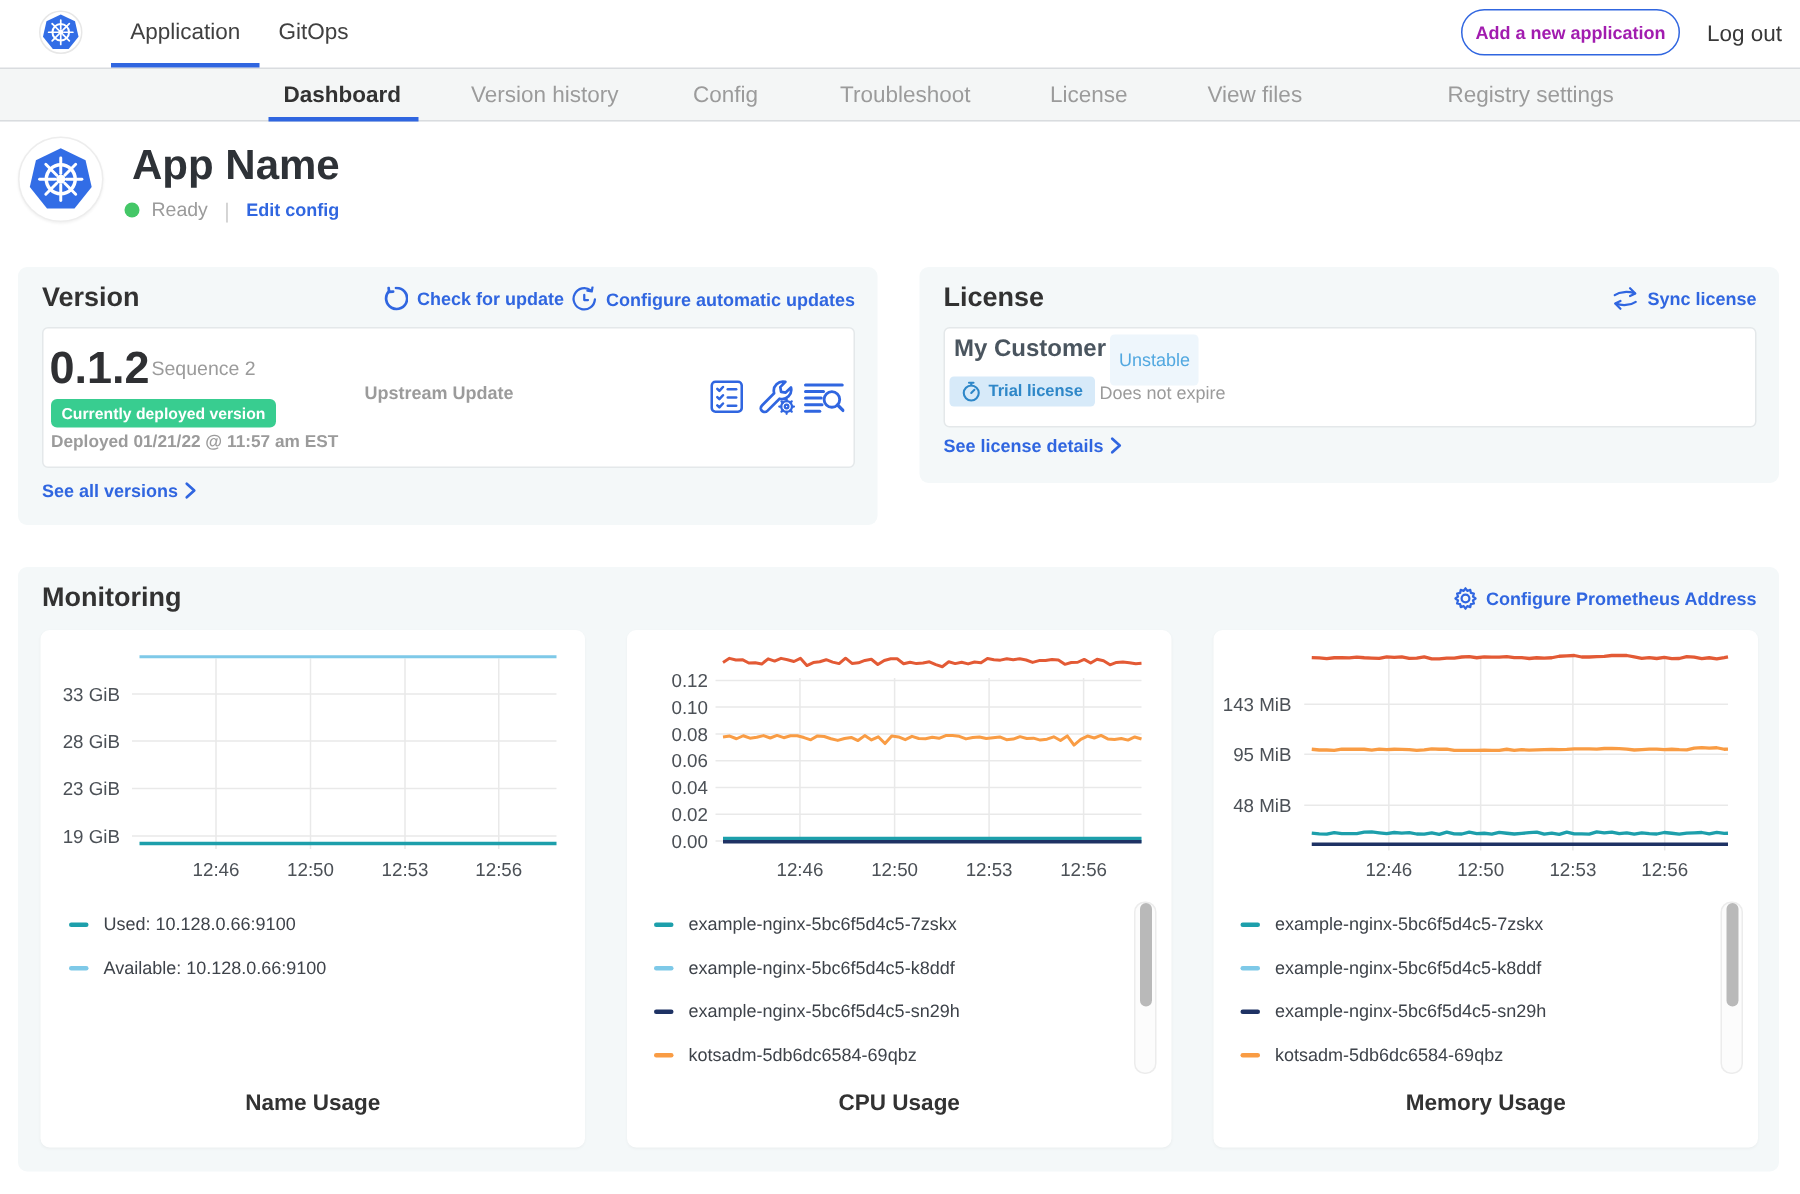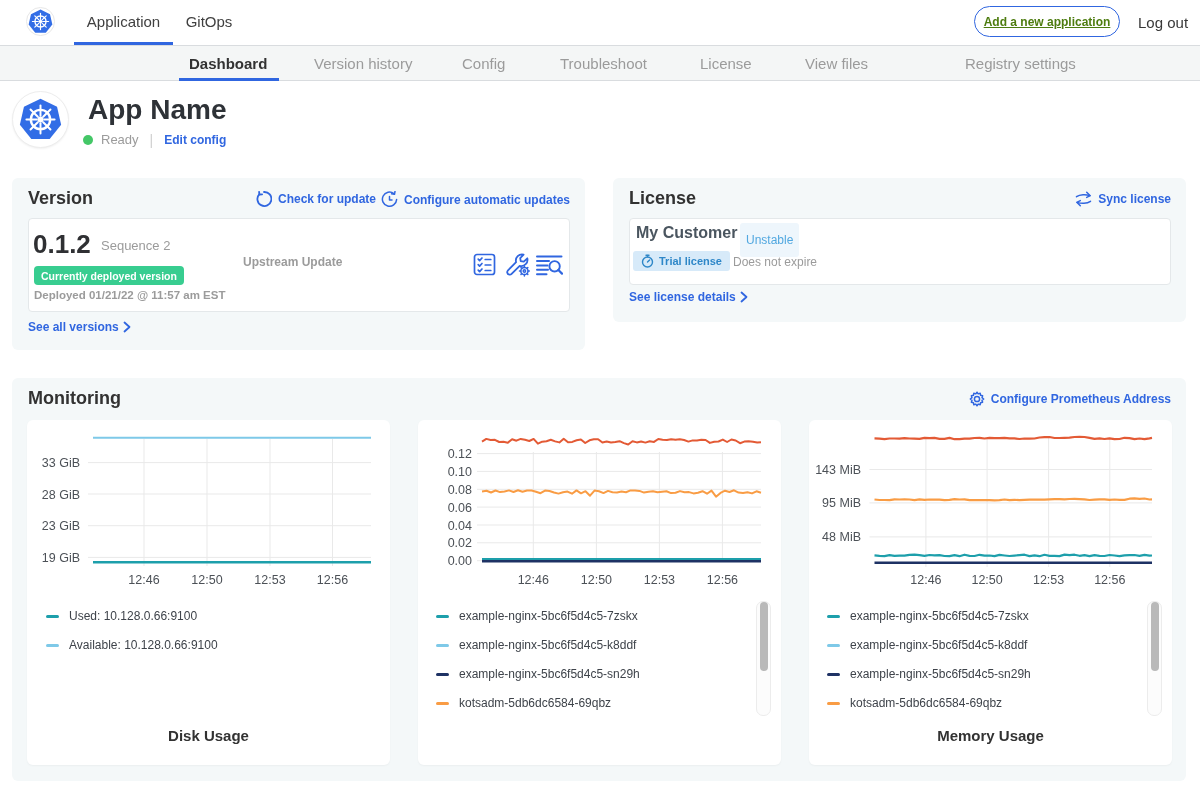--- a/index.html
+++ b/index.html
@@ -4,21 +4,21 @@
 <style>
 * { margin:0; padding:0; box-sizing:border-box; }
 html,body { width:1200px; height:796px; background:#fff; font-family:"Liberation Sans",sans-serif; overflow:hidden; }
 #page { position:relative; width:1200px; height:796px; overflow:hidden; background:#fff; }
 
 #topnav { position:absolute; left:0; top:0; width:1200px; height:46px; background:#fff; border-bottom:1px solid #d9dcdf; }
 #navlogo { position:absolute; left:26px; top:7px; width:29px; height:29px; border-radius:50%; background:#fff; border:1px solid #e7e7e7; }
 .navtab { position:absolute; top:0; height:42px; font-size:15px; color:#404040; display:flex; align-items:center; justify-content:center; }
 #tab-app { left:74px; width:99px; height:45px; border-bottom:3px solid #3066e0; }
 #tab-gitops { left:177px; width:64px; }
-#addapp { position:absolute; left:974px; top:6px; width:146px; height:31px; border:1px solid #3066e0; border-radius:16px; color:#4d7c0f; font-size:12px; white-space:nowrap; font-weight:bold; display:flex; align-items:center; justify-content:center; background:#fff;text-decoration:underline; }
+#addapp { position:absolute; left:974px; top:6px; width:146px; height:31px; border:1px solid #3066e0; border-radius:16px; color:#a21caf; font-size:12px; white-space:nowrap; font-weight:bold; display:flex; align-items:center; justify-content:center; background:#fff; }
 #logout { position:absolute; left:1138px; top:0; height:45px; display:flex; align-items:center; font-size:15px; color:#383838; }
 
 #subnav { position:absolute; left:0; top:46px; width:1200px; height:35px; background:#f4f6f6; border-bottom:1px solid #d9dcdf; }
 .subtab { position:absolute; top:46px; height:35px; display:flex; align-items:center; font-size:15px; color:#9b9b9b; }
 .subtab.active { color:#323232; font-weight:bold; }
 #sub-underline { position:absolute; left:179px; top:78px; width:100px; height:3px; background:#3066e0; }
 
 #appicon { position:absolute; left:12px; top:91px; width:57px; height:57px; border-radius:50%; background:#fff; border:1px solid #ededed; box-shadow:0 1px 2px rgba(0,0,0,.06); }
 #appname { position:absolute; left:88px; top:94px; font-size:28px; font-weight:bold; color:#2e3237; letter-spacing:0px; }
 #statusrow { position:absolute; left:83px; top:131px; height:17px; display:flex; align-items:center; }
@@ -30,21 +30,21 @@
 .card { position:absolute; background:#f4f8f9; border-radius:6px; }
 #card-version { left:12px; top:178px; width:573px; height:172px; }
 #card-license { left:613px; top:178px; width:573px; height:144px; }
 #card-monitor { left:12px; top:378px; width:1174px; height:403px; }
 .cardhead { position:absolute; font-size:18px; font-weight:bold; color:#323232; }
 .innerbox { position:absolute; background:#fff; border:1px solid #e4e8ea; border-radius:4px; }
 .toplink { position:absolute; display:flex; align-items:center; white-space:nowrap; font-size:12px; font-weight:bold; color:#3066e0; }
 .toplink svg { margin-right:6px; }
 .seelink { position:absolute; display:flex; align-items:center; font-size:12px; font-weight:bold; color:#3066e0; }
 
-#vnum { position:absolute; left:33px; top:229px; font-size:26px; font-weight:bold; color:#2f3033; }
+#vnum { position:absolute; left:33px; top:229px; font-size:30px; font-weight:bold; color:#2f3033; }
 #vseq { position:absolute; left:101px; top:238px; font-size:13px; color:#9b9b9b; }
 #vbadge { position:absolute; left:34px; top:266px; height:19px; padding:0 7px; background:#38cd90; border-radius:4px; color:#fff; font-size:10.5px; font-weight:bold; display:flex; align-items:center; }
 #vdeployed { position:absolute; left:34px; top:289px; font-size:11.5px; font-weight:bold; color:#9b9b9b; }
 #vupstream { position:absolute; left:243px; top:255px; font-size:12px; font-weight:bold; color:#9b9b9b; }
 .vicon { position:absolute; color:#3066e0; }
 
 #custname { position:absolute; left:636px; top:224px; font-size:16px; font-weight:bold; color:#4a555f; }
 #unstable { position:absolute; left:740px; top:223px; height:19px; padding:17px 6px; background:#eef6fc; border-radius:3px; color:#52a8e0; font-size:12px; display:flex; align-items:center; }
 #trial { position:absolute; left:633px; top:251px; height:20px; padding:0 8px; background:#d7eaf9; border-radius:3px; color:#2e87c8; font-size:11px; font-weight:bold; display:flex; align-items:center; }
 #trial svg { margin-right:5px; }
@@ -311,16 +311,17 @@
   <div class="legendrow" style="left:827px; top:609px;"><div class="dash" style="background:#1d9fab;"></div>example-nginx-5bc6f5d4c5-7zskx</div>
   <div class="legendrow" style="left:827px; top:638px;"><div class="dash" style="background:#7ec9e8;"></div>example-nginx-5bc6f5d4c5-k8ddf</div>
   <div class="legendrow" style="left:827px; top:667px;"><div class="dash" style="background:#1e3264;"></div>example-nginx-5bc6f5d4c5-sn29h</div>
   <div class="legendrow" style="left:827px; top:696px;"><div class="dash" style="background:#f99c44;"></div>kotsadm-5db6dc6584-69qbz</div>
 
   <div class="scrolltrack" style="left:756px; top:601px;"></div>
   <div class="scrollthumb" style="left:760px; top:602px;"></div>
   <div class="scrolltrack" style="left:1147px; top:601px;"></div>
   <div class="scrollthumb" style="left:1151px; top:602px;"></div>
 
-  <div class="charttitle" style="left:27px; width:363px;">Disk Usage</div>
+  <div class="charttitle" style="left:27px; width:363px;">Name Usage</div>
+  <div class="charttitle" style="left:418px; width:363px;">CPU Usage</div>
   <div class="charttitle" style="left:809px; width:363px;">Memory Usage</div>
 
 </div>
 
 </body></html>

